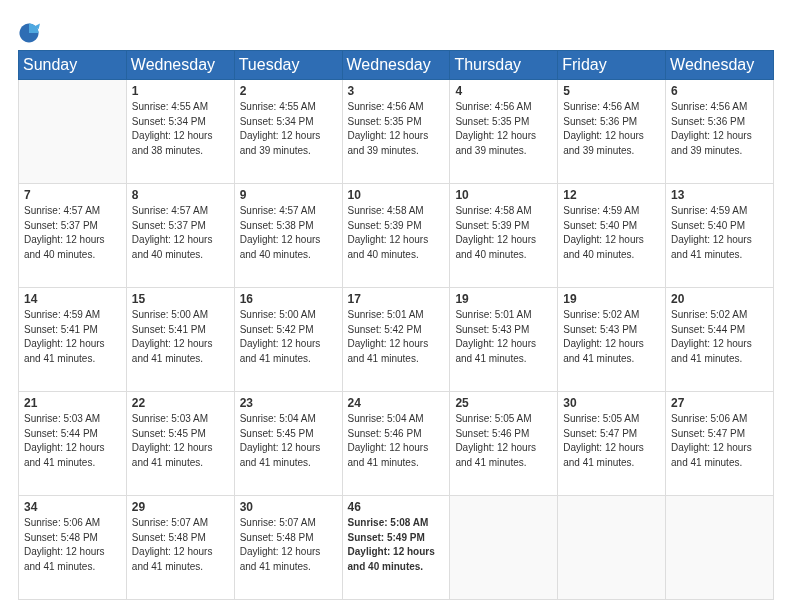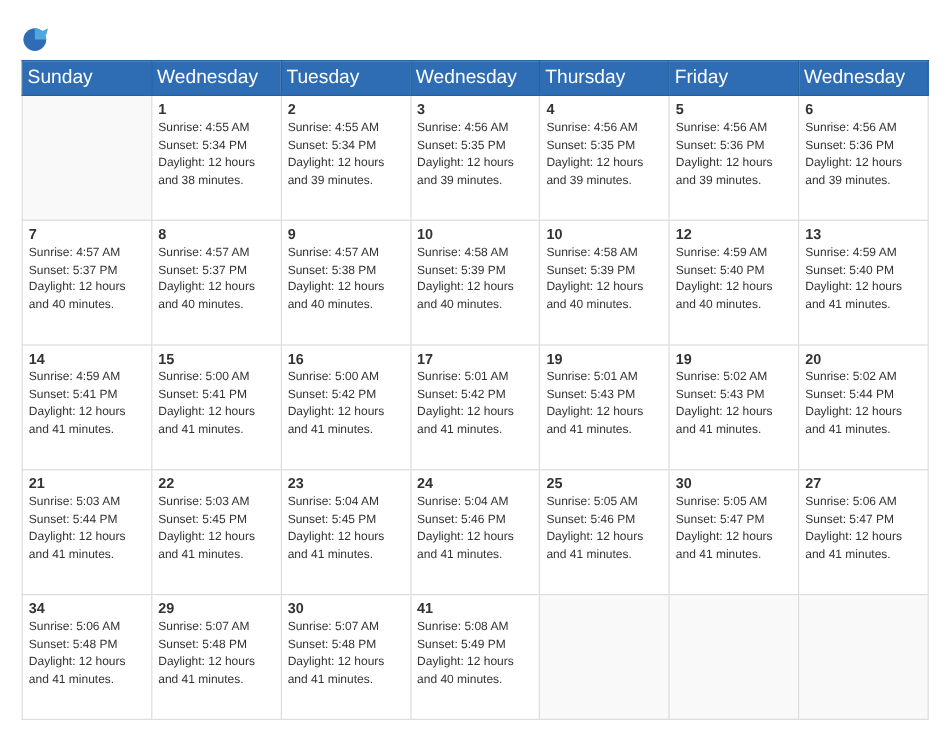--- a/index.html
+++ b/index.html
@@ -353,22 +353,22 @@
 and 41 minutes.</div>
           </td>
           <td>
             <span class="day-number">30</span>
             <div class="day-info" style="white-space: pre-line;">Sunrise: 5:07 AM
 Sunset: 5:48 PM
 Daylight: 12 hours
 and 41 minutes.</div>
           </td>
           <td>
-            <span class="day-number">41</span>
-            <div class="day-info" style="white-space: pre-line;">Sunrise: 5:08 AM
+            <span class="day-number">46</span>
+            <div class="day-info" style="white-space: pre-line; font-weight: bold;">Sunrise: 5:08 AM
 Sunset: 5:49 PM
 Daylight: 12 hours
 and 40 minutes.</div>
           </td>
           <td class="empty"></td>
           <td class="empty"></td>
           <td class="empty"></td>
         </tr>
       </tbody>
   </table>

